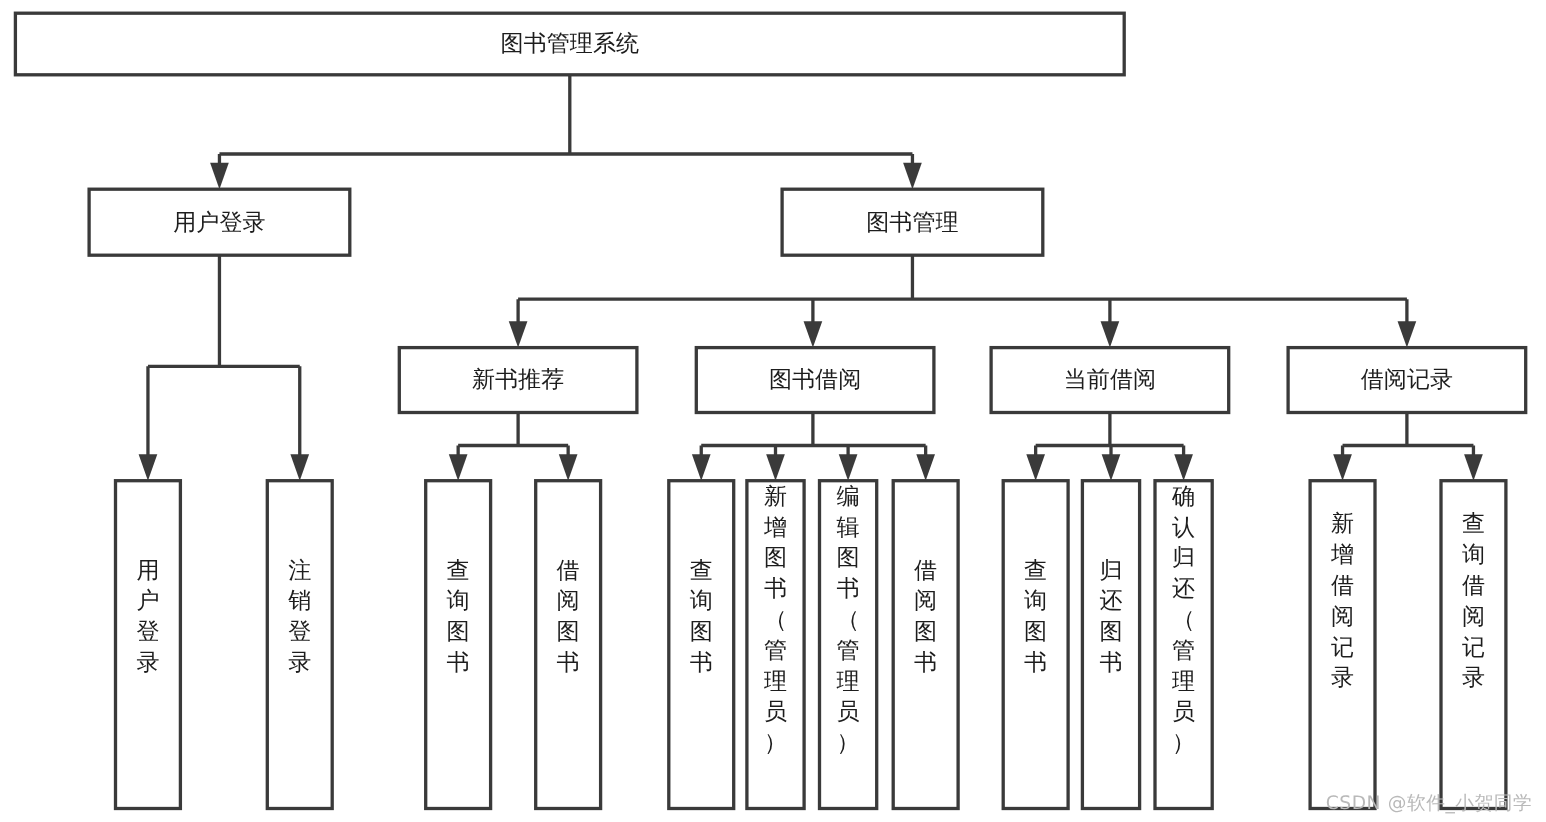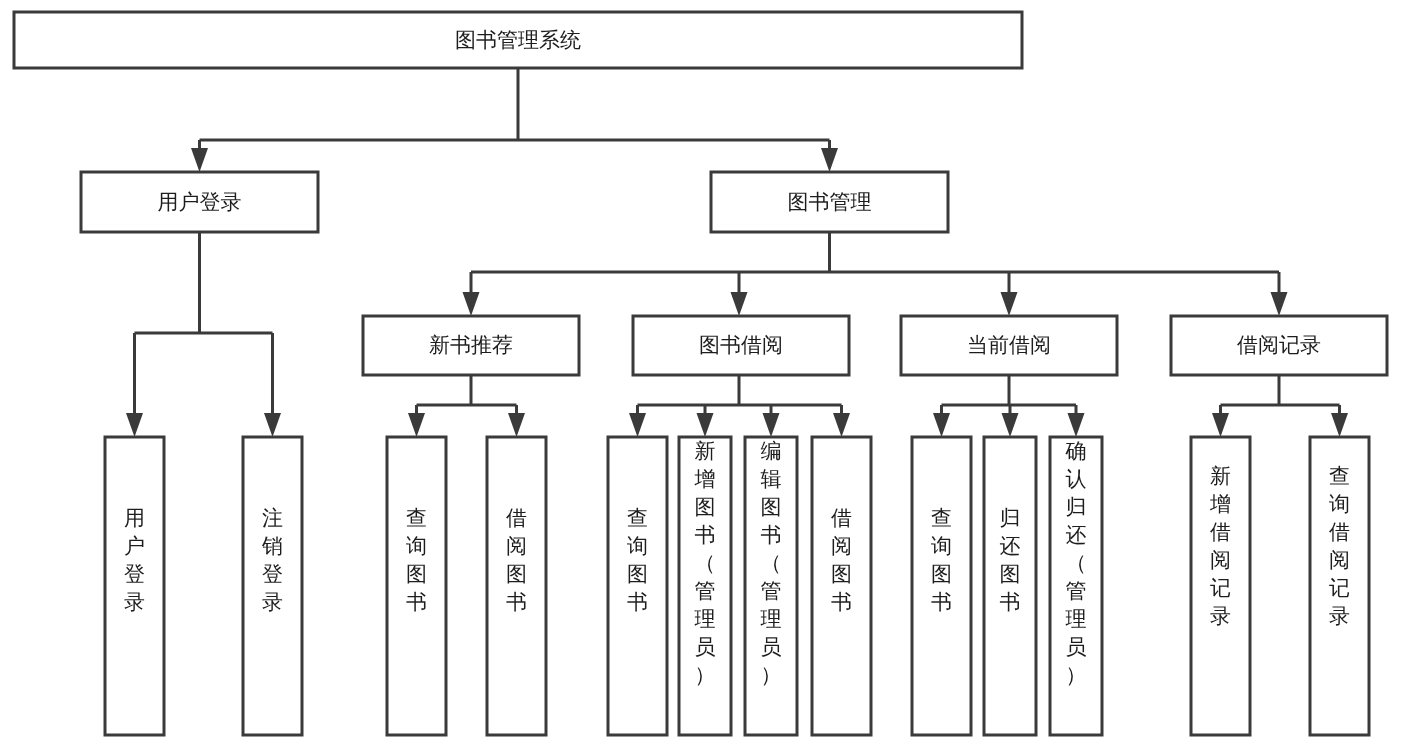--- a/index.html
+++ b/index.html
@@ -218,13 +218,14 @@
       </g>
 
       <g>
         <rect class="node-box" x="1310" y="437" width="59" height="298"></rect>
         <text class="node-label-v" x="1339.5" y="483"><tspan x="1339.5" y="483">查</tspan><tspan x="1339.5" y="511">询</tspan><tspan x="1339.5" y="539">借</tspan><tspan x="1339.5" y="567">阅</tspan><tspan x="1339.5" y="595">记</tspan><tspan x="1339.5" y="623">录</tspan></text>
       </g>
 
     </g>
   </svg>
 
+  <div class="watermark">CSDN @软件_小贺同学</div>
 </div>
 
 </body></html>

